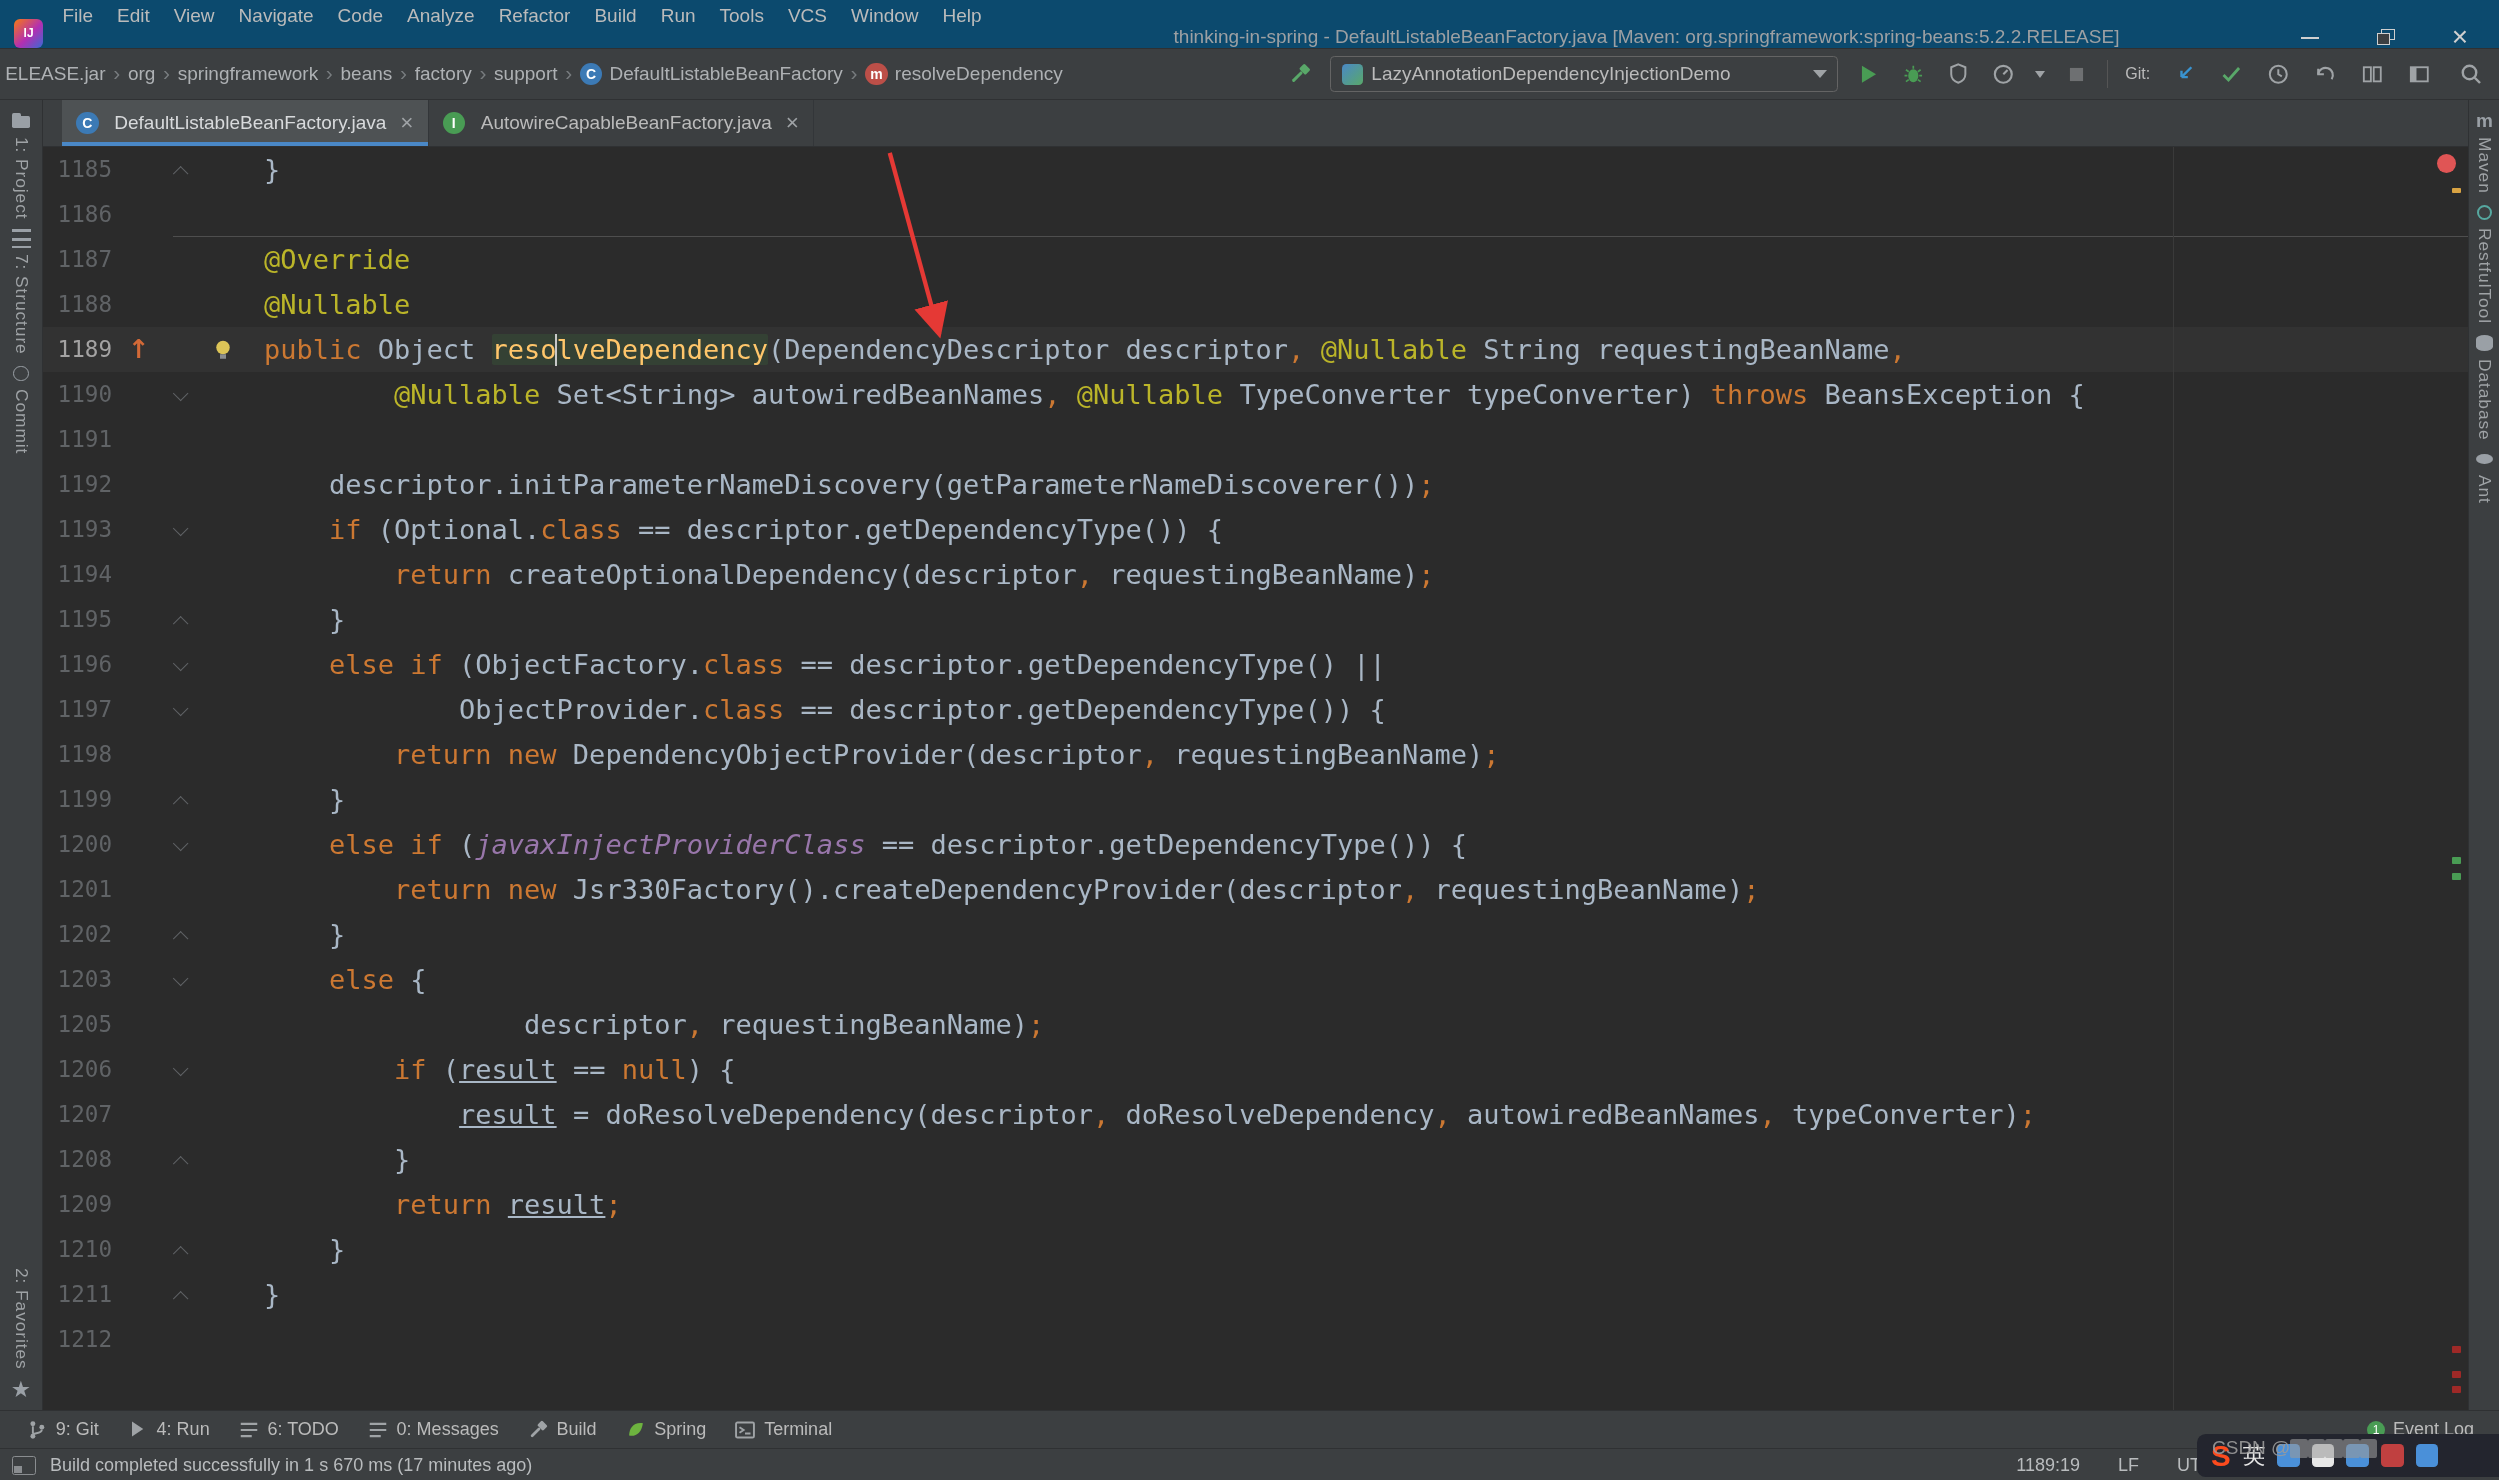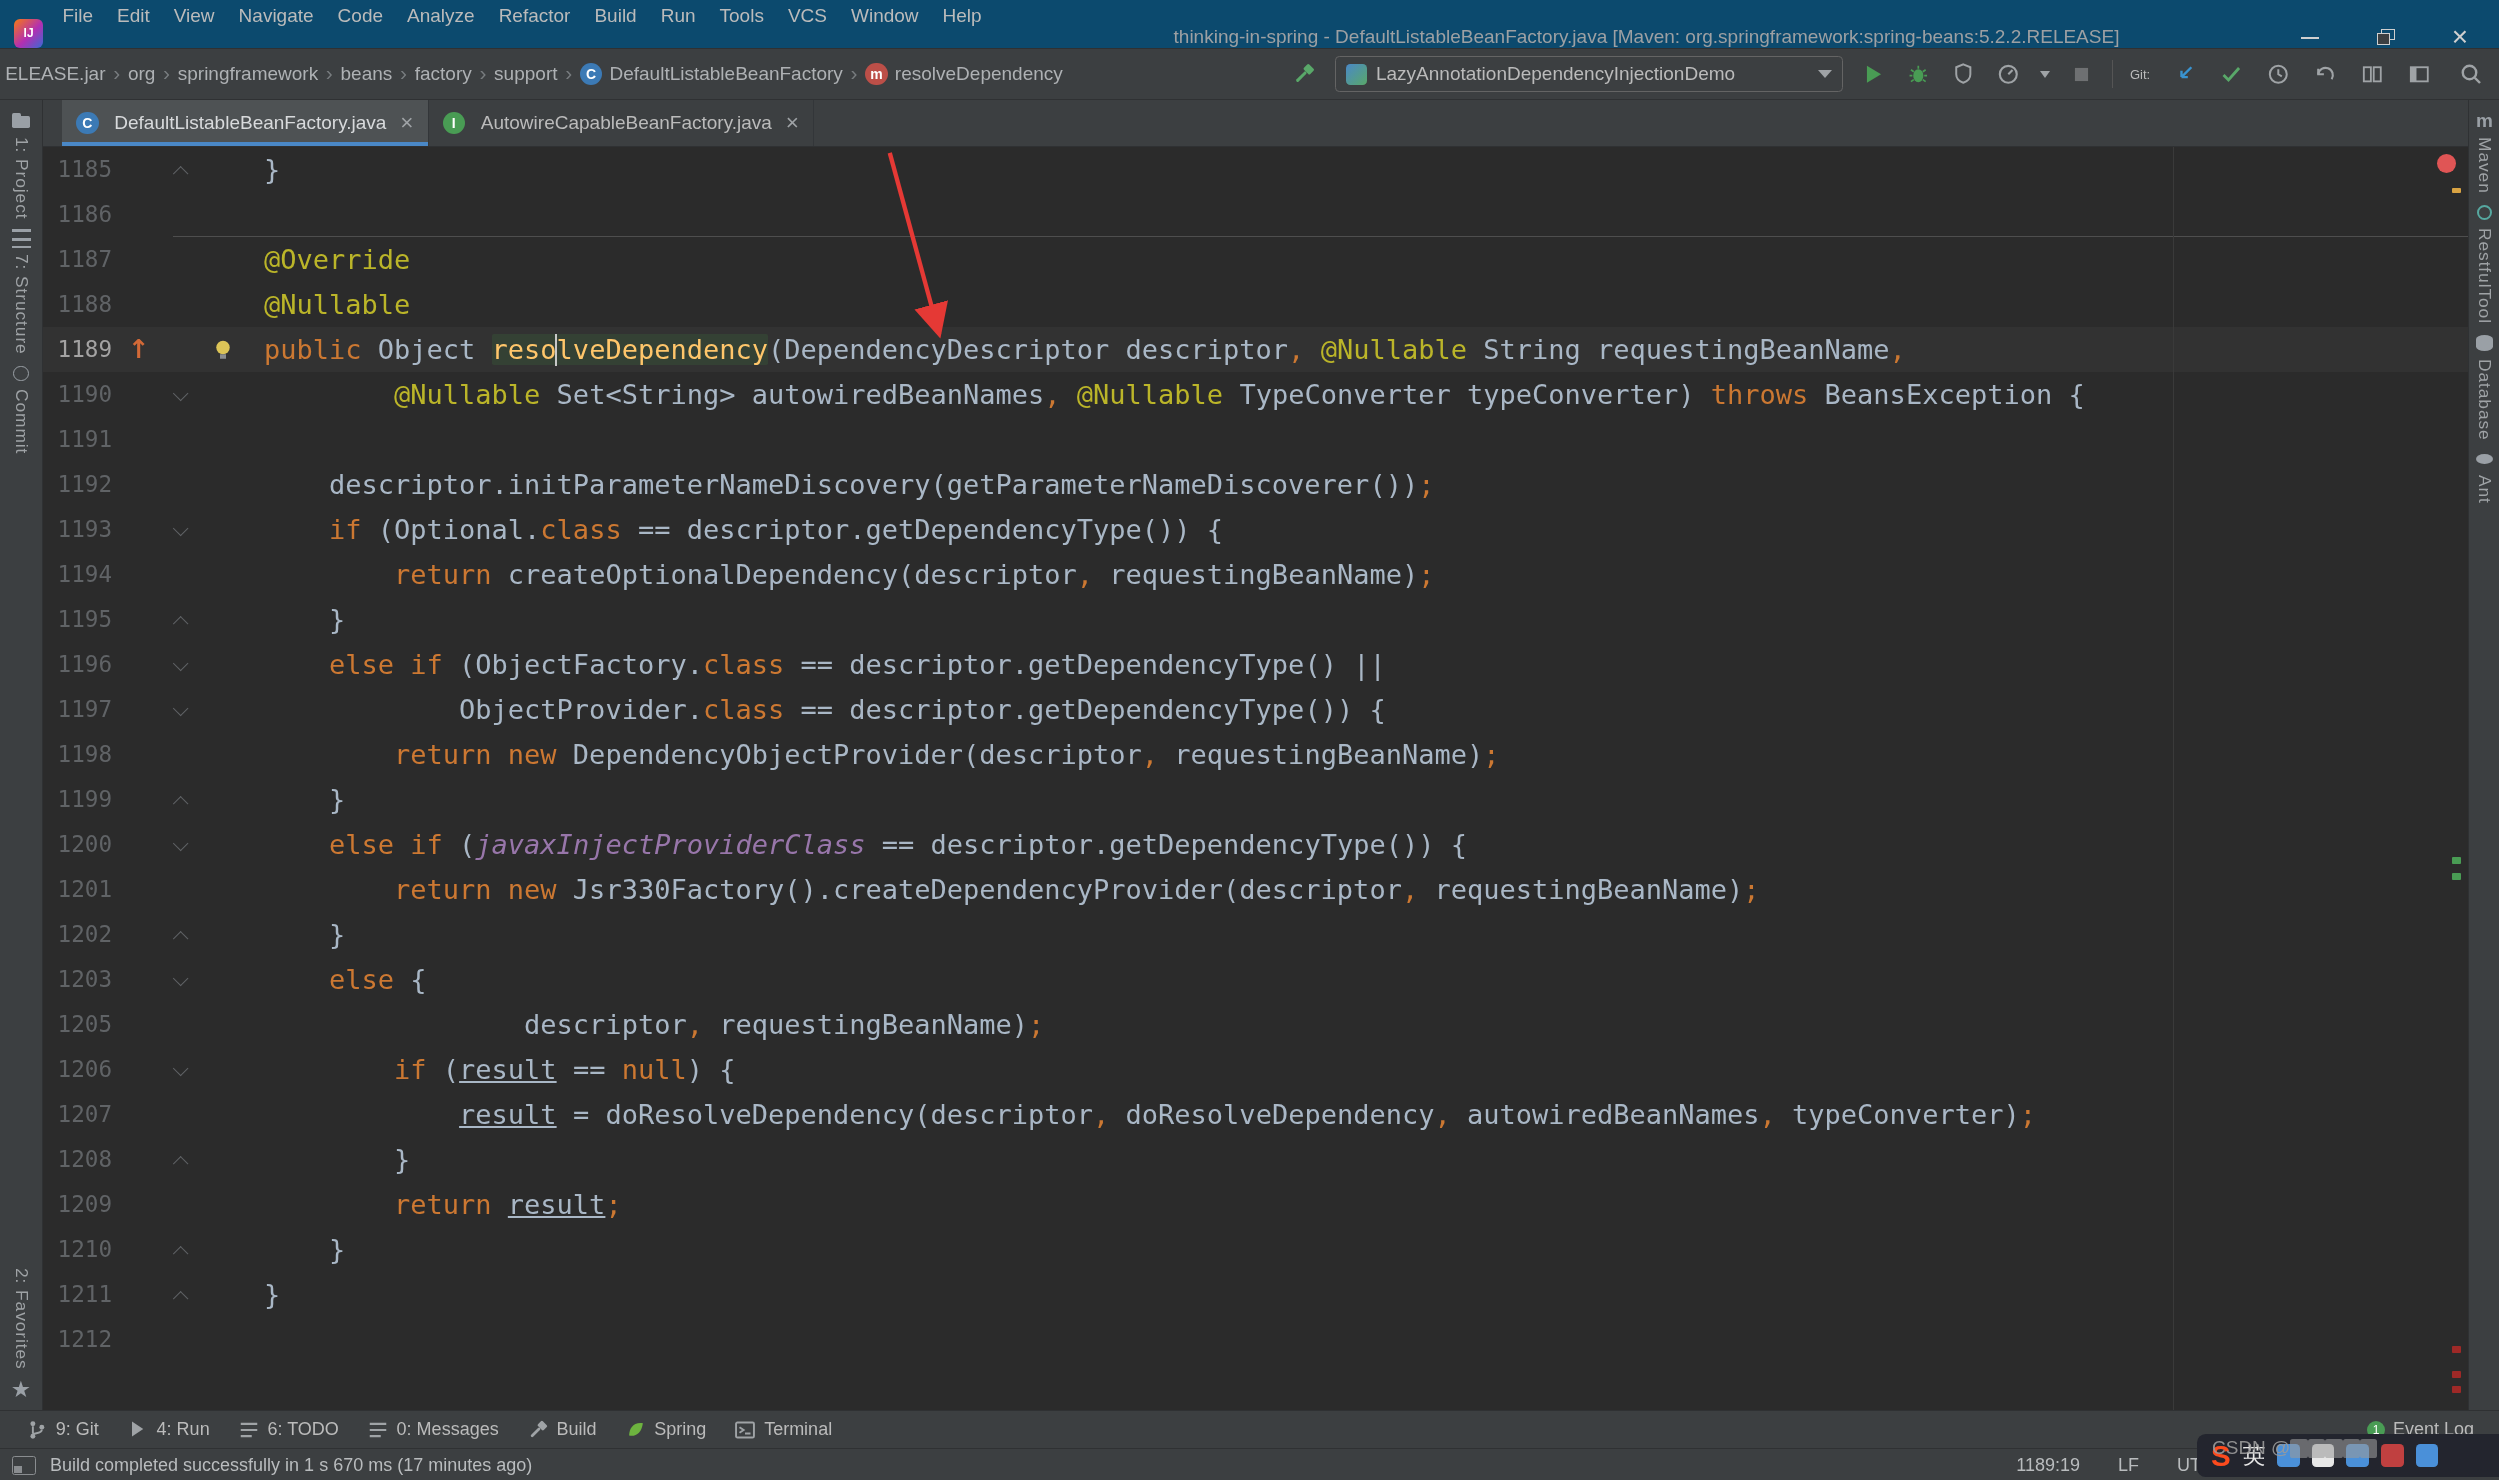--- a/index.html
+++ b/index.html
@@ -35,21 +35,21 @@
   .ci-iface{background:#499c54}
   .ci-method{background:#bc4f48}
   .nav-right{margin-left:auto;display:flex;align-items:center;gap:14px;padding-right:3.5px;flex:none}
   .runcombo{display:flex;align-items:center;gap:8.7px;border:0.9px solid #646464;border-radius:4.3px;height:36px;
             padding:0 10.4px;width:508px;background:#3c3f41;font-size:19px;color:#bbb}
   .combo-ic{width:21px;height:21px;border-radius:4.3px;background:linear-gradient(135deg,#4a88c7,#59a869);flex:none}
   .combo-arrow{margin-left:auto;width:0;height:0;border-left:7px solid transparent;border-right:7px solid transparent;border-top:8.7px solid #9fa3a6}
   .toolbtn{width:33px;height:33px;display:flex;align-items:center;justify-content:center;flex:none}
   .toolbtn.narrow{width:15.6px}
   .divider{width:0.9px;height:28px;background:#555;flex:none}
-  .git-label{font-size:13px;color:#bbb;padding:0 3.5px}
+  .git-label{font-size:16px;color:#bbb;padding:0 3.5px}
   .drop-tri{width:0;height:0;border-left:5.2px solid transparent;border-right:5.2px solid transparent;border-top:7px solid #9fa3a6}
 
   
   .main{flex:1;display:flex;min-height:0}
   .stripe{background:#3c3f41;display:flex;flex-direction:column;align-items:center;padding:10.4px 0;gap:8.7px;flex:none}
   .stripe-left{width:43px;border-right:0.9px solid #2f3133}
   .stripe-right{width:32px;border-left:0.9px solid #2f3133}
   .stripe-btn{display:flex;flex-direction:column;align-items:center;gap:5.2px}
   .vtext{writing-mode:vertical-rl;font-size:17.4px;color:#9fa3a6;letter-spacing:0.9px;white-space:nowrap}
   .stripe .spacer{flex:1}

